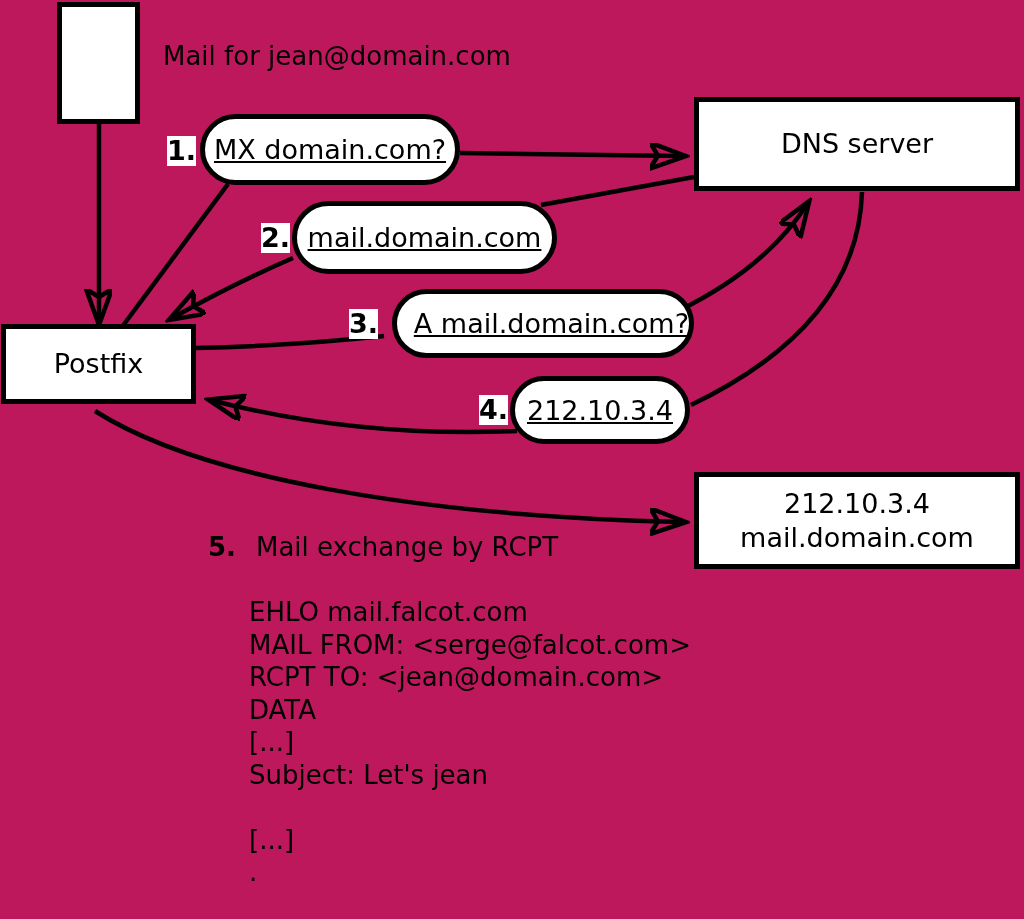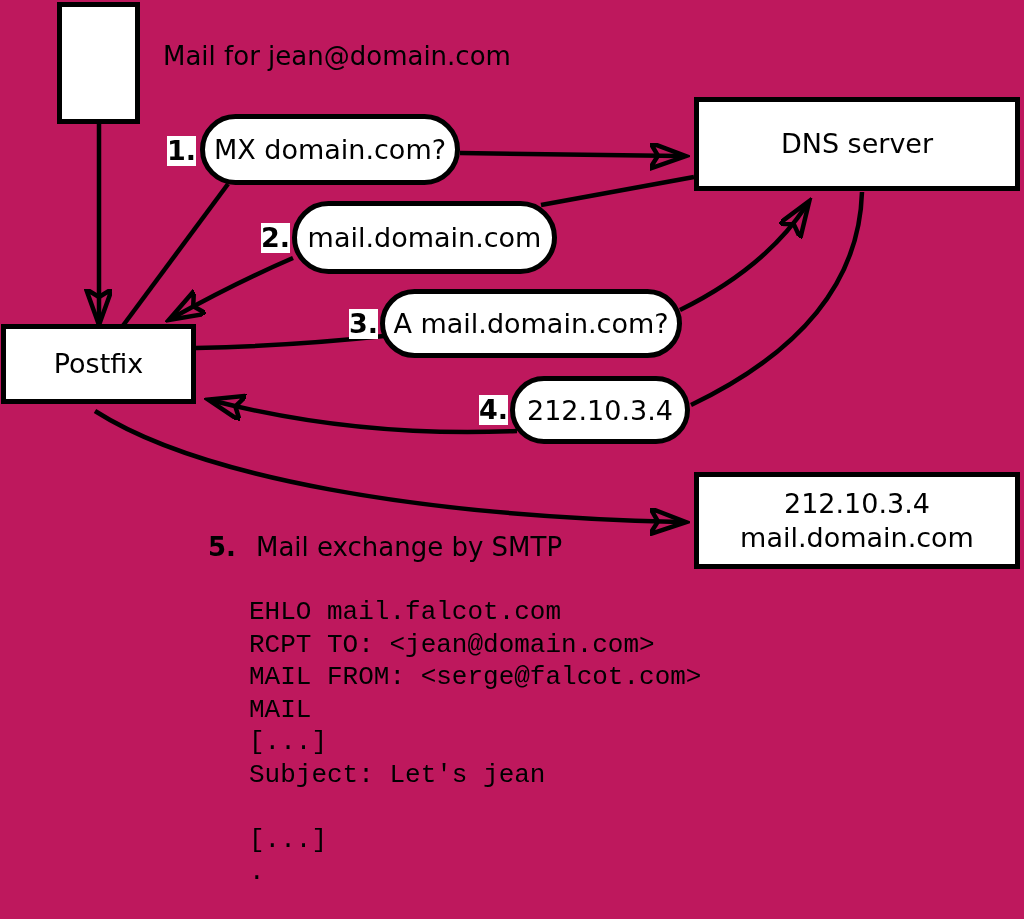--- a/index.html
+++ b/index.html
@@ -55,24 +55,25 @@
   .pill {
     position: absolute;
     border: 5px solid #000000;
     border-radius: 40px;
     background: #ffffff;
     display: flex;
     align-items: center;
     justify-content: center;
     font-size: 27px;
     white-space: nowrap;
+    text-decoration: underline;
   }
   .pill1 { left: 200px; top: 114px; width: 250px; height: 61px; }
   .pill2 { left: 292px; top: 201px; width: 255px; height: 63px; }
-  .pill3 { left: 380px; top: 289px; width: 292px; height: 59px; }
+  .pill3 { left: 392px; top: 289px; width: 292px; height: 59px; justify-content: flex-end; }
   .pill4 { left: 510px; top: 376px; width: 170px; height: 58px; }
   .stepnum {
     position: absolute;
     font-size: 27px;
     font-weight: bold;
     line-height: 30px;
     background: #ffffff;
   }
   .n1 { left: 167px; top: 136px; }
   .n2 { left: 261px; top: 223px; }
@@ -101,21 +102,20 @@
   .smtp-block {
     position: absolute;
     left: 249px;
     top: 596px;
     font-size: 26px;
   }
   .smtp-line {
     height: 32.5px;
     line-height: 32.5px;
     white-space: pre;
-    font-family: Liberation Mono, monospace;
   }
 </style>
 </head>
 <body>
 
 <div class="canvas">
 
   <svg class="connectors" viewBox="0 0 1024 919" xmlns="http://www.w3.org/2000/svg">
     <defs>
       <marker id="ah" markerUnits="userSpaceOnUse" markerWidth="40" markerHeight="28" refX="30" refY="13" orient="auto">
@@ -166,28 +166,28 @@
     <span>DNS server</span>
   </div>
 
   <div class="node dest-box">
     <div class="boxline">212.10.3.4</div>
     <div class="boxline">mail.domain.com</div>
   </div>
 
   <div class="step5row">
     <span class="num5">5.</span>
-    <span>Mail exchange by SMTP</span>
+    <span>Mail exchange by RCPT</span>
   </div>
 
   <div class="smtp-block">
     <div class="smtp-line">EHLO mail.falcot.com</div>
+    <div class="smtp-line">MAIL FROM: &lt;serge@falcot.com&gt;</div>
     <div class="smtp-line">RCPT TO: &lt;jean@domain.com&gt;</div>
-    <div class="smtp-line">MAIL FROM: &lt;serge@falcot.com&gt;</div>
-    <div class="smtp-line">MAIL</div>
+    <div class="smtp-line">DATA</div>
     <div class="smtp-line">[...]</div>
     <div class="smtp-line">Subject: Let's jean</div>
     <div class="smtp-line"></div>
     <div class="smtp-line">[...]</div>
     <div class="smtp-line">.</div>
   </div>
 
 </div>
 
 </body></html>

